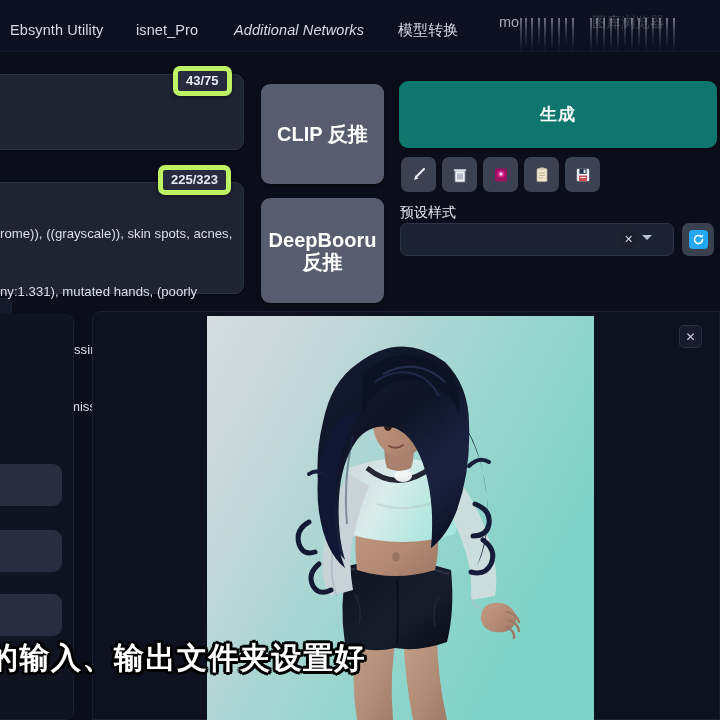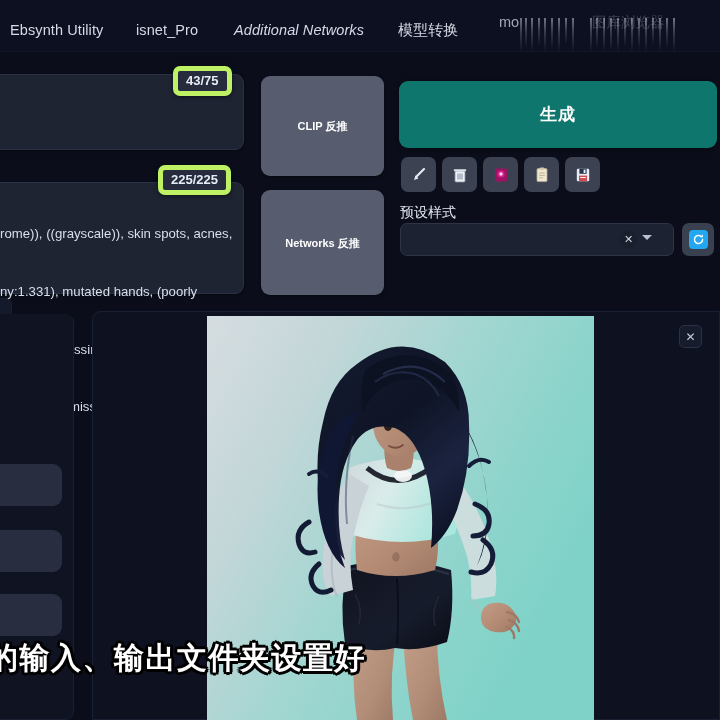--- a/index.html
+++ b/index.html
@@ -103,30 +103,31 @@
   #counter-positive { left: 173px; top: 66px; }
   #counter-negative { left: 158px; top: 165px; }
 
   
   .interrogate-btn {
     position: absolute;
     background: #575d6e;
     border: none;
     border-radius: 9px;
     color: #ffffff;
-    font-size: 11px;
+    font-size: 20px;
     font-weight: bold;
     display: flex;
     align-items: center;
     justify-content: center;
     text-align: center;
     line-height: 22px;
     padding: 0 10px;
     box-shadow: 0 1px 3px rgba(0,0,0,0.5);
     cursor: pointer;
+    margin-top: 8px;
   }
   #btn-clip { left: 261px; top: 76px; width: 123px; height: 100px; }
   #btn-deepbooru { left: 261px; top: 190px; width: 123px; height: 105px; }
 
   
   #btn-generate {
     position: absolute;
     left: 399px; top: 81px;
     width: 318px; height: 67px;
     background: #0f766e;
@@ -335,32 +336,32 @@
         <i style="left:69px;"></i>
         <i style="left:76px;height:30px;"></i>
       <i style="left:83px;"></i>
     </div>
   </div>
 
   <div class="prompt-box" id="prompt-positive"></div>
   <div class="token-counter" id="counter-positive">43/75</div>
 
   <div class="prompt-box" id="prompt-negative"></div>
-  <div class="token-counter" id="counter-negative">225/225</div>
+  <div class="token-counter" id="counter-negative">225/323</div>
 
   <div class="prompt-text">
     <div>rome)), ((grayscale)), skin spots, acnes,</div>
     <div>ny:1.331), mutated hands, (poorly</div>
     <div>d:1.331), (missing arms:1.331), (extra</div>
     <div>oad hands, missing fingers, extra</div>
     <div>_75t</div>
   </div>
 
   <div class="interrogate-btn" id="btn-clip">CLIP 反推</div>
-  <div class="interrogate-btn" id="btn-deepbooru">Networks 反推</div>
+  <div class="interrogate-btn" id="btn-deepbooru">DeepBooru 反推</div>
 
   <button id="btn-generate">生成</button>
 
   <div class="icon-row">
 
     <div class="icon-btn">
       <svg width="20" height="20" viewBox="0 0 20 20" aria-hidden="true">
         <path d="M15 4 L7.5 11.5" stroke="#e6eaf2" stroke-width="2.2" stroke-linecap="round"></path>
         <path d="M5 15 L9.5 13.5 L6.5 10.5 Z" fill="#e6eaf2"></path>
       </svg>

